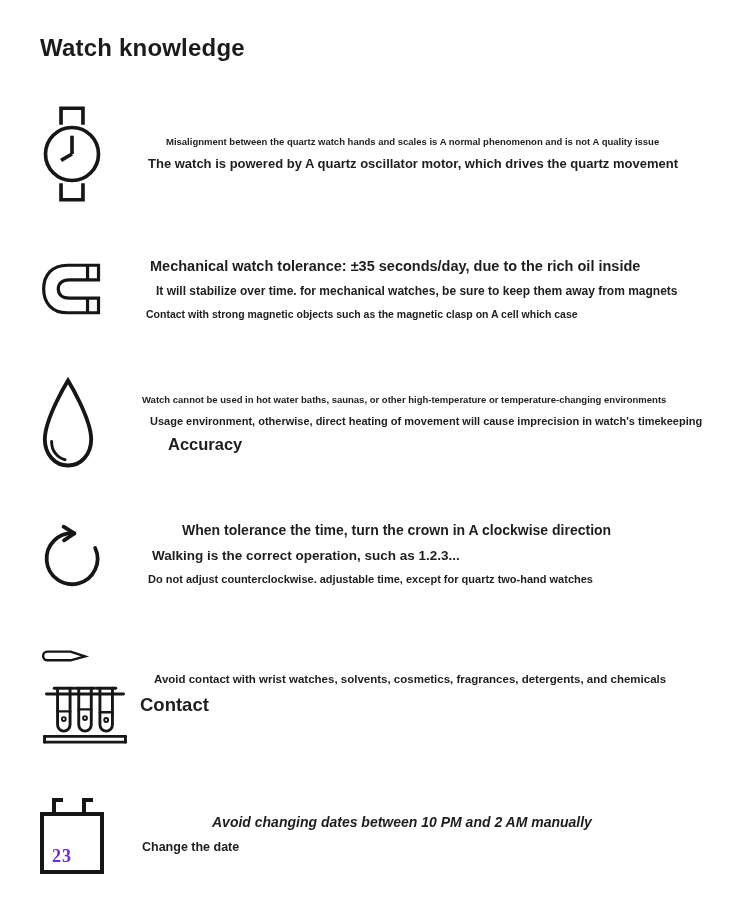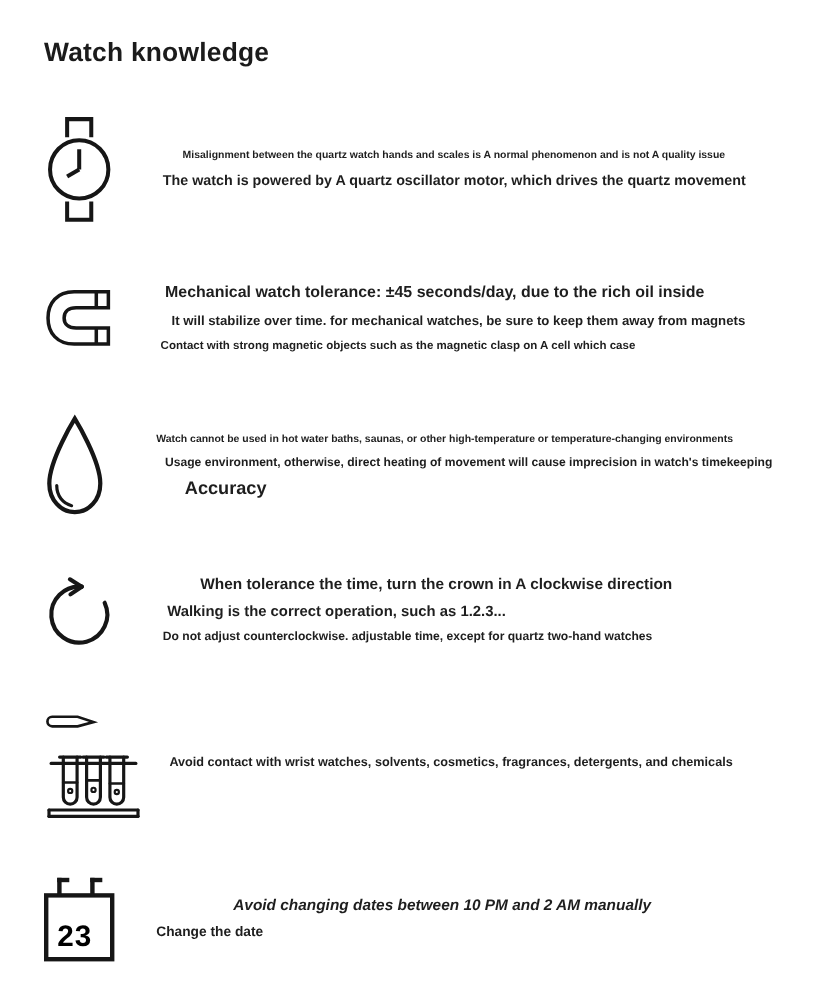--- a/index.html
+++ b/index.html
@@ -54,21 +54,21 @@
   .calendar {
     position:relative; width:64px; height:62px;
     border:4px solid #161616; margin-top:18px;
   }
   .cal-tick { position:absolute; top:-18px; width:4px; height:17px; background:#161616; }
   .cal-tick::after { content:""; position:absolute; top:0; left:0; width:11px; height:4px; background:#161616; }
   .cal-tick.t1 { left:8px; }
   .cal-tick.t2 { right:14px; }
   .cal-num {
     position:absolute; left:8px; bottom:3px;
-    font-size:27px; font-weight:bold; letter-spacing:1px; color:#000000;
+    font-size:18px; font-weight:bold; letter-spacing:1px; color:#6d28d9;font-family:Liberation Serif, serif;
   }
 </style>
 </head>
 <body>
 
 <div class="page">
 
   <h1 class="title">Watch knowledge</h1>
 
   <div class="section sec-1">
@@ -89,21 +89,21 @@
 
   <div class="section sec-2">
     <div class="icon-col">
       <svg width="64" height="58" viewBox="0 0 70 60" fill="none" stroke="#161616" stroke-width="3.5" stroke-linejoin="miter">
         <path d="M64 4 H30 C13 4 4 15 4 30 C4 45 13 56 30 56 H64 V40 H32 C24 40 20 36 20 30 C20 24 24 20 32 20 H64 Z"></path>
         <line x1="52" y1="4" x2="52" y2="20"></line>
         <line x1="52" y1="40" x2="52" y2="56"></line>
       </svg>
     </div>
     <div class="text-col">
-      <div class="ln s2a">Mechanical watch tolerance: ±45 seconds/day, due to the rich oil inside</div>
+      <div class="ln s2a">Mechanical watch tolerance: ±35 seconds/day, due to the rich oil inside</div>
       <div class="ln s2b">It will stabilize over time. for mechanical watches, be sure to keep them away from magnets</div>
       <div class="ln s2c">Contact with strong magnetic objects such as the magnetic clasp on A cell which case</div>
     </div>
   </div>
 
   <div class="section sec-3">
     <div class="icon-col">
       <svg width="56" height="96" viewBox="0 0 58 96" fill="none" stroke="#161616" stroke-width="4" stroke-linecap="round">
         <path d="M29 3 C29 3 5 42 5 64 C5 79.5 15.7 91 29 91 C42.3 91 53 79.5 53 64 C53 42 29 3 29 3 Z"></path>
         <path d="M12 66 C12 76 18 83 26 85" stroke-width="3"></path>
@@ -149,20 +149,21 @@
         <line x1="61.5" y1="73" x2="74.5" y2="73" stroke-width="2.5"></line>
         <circle cx="68" cy="81" r="2" stroke-width="2"></circle>
         <line x1="4" y1="98" x2="88" y2="98"></line>
         <line x1="4" y1="104" x2="88" y2="104"></line>
         <line x1="4" y1="98" x2="4" y2="104"></line>
         <line x1="88" y1="98" x2="88" y2="104"></line>
       </svg>
     </div>
     <div class="text-col">
       <div class="ln s5a">Avoid contact with wrist watches, solvents, cosmetics, fragrances, detergents, and chemicals</div>
+      <div class="ln s5b">Contact</div>
     </div>
   </div>
 
   <div class="section sec-6">
     <div class="icon-col">
       <div class="calendar">
         <span class="cal-tick t1"></span>
         <span class="cal-tick t2"></span>
         <span class="cal-num">23</span>
       </div>

